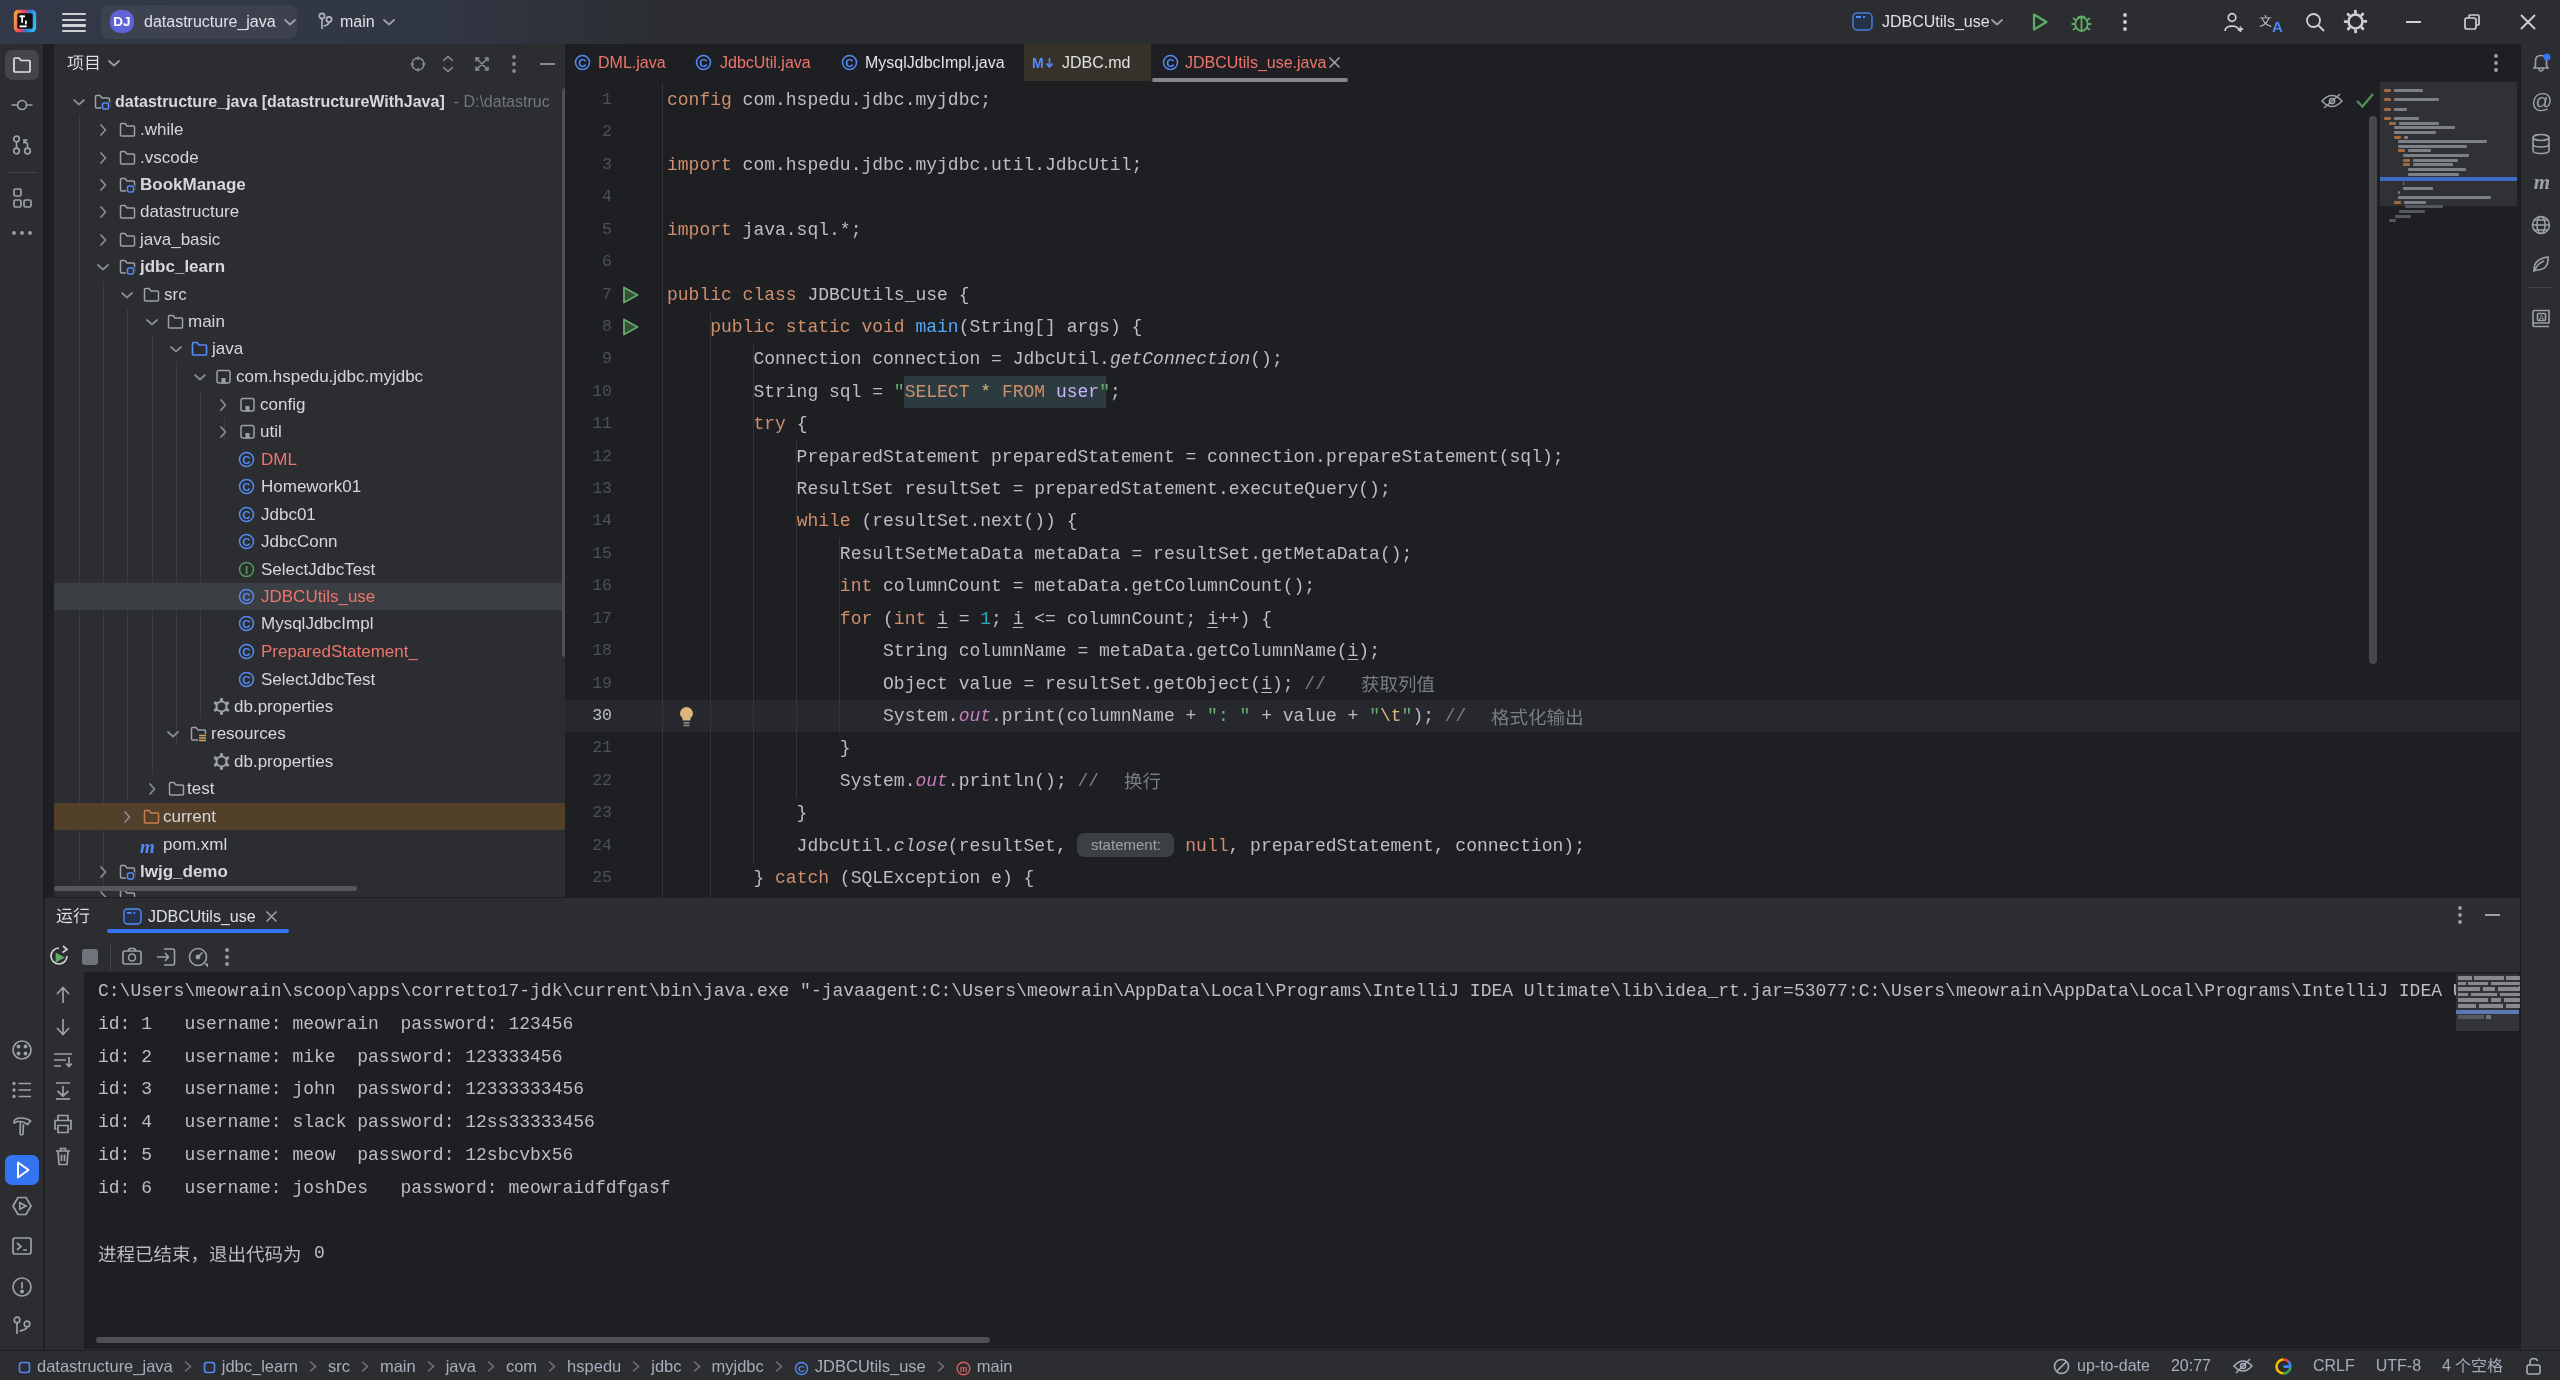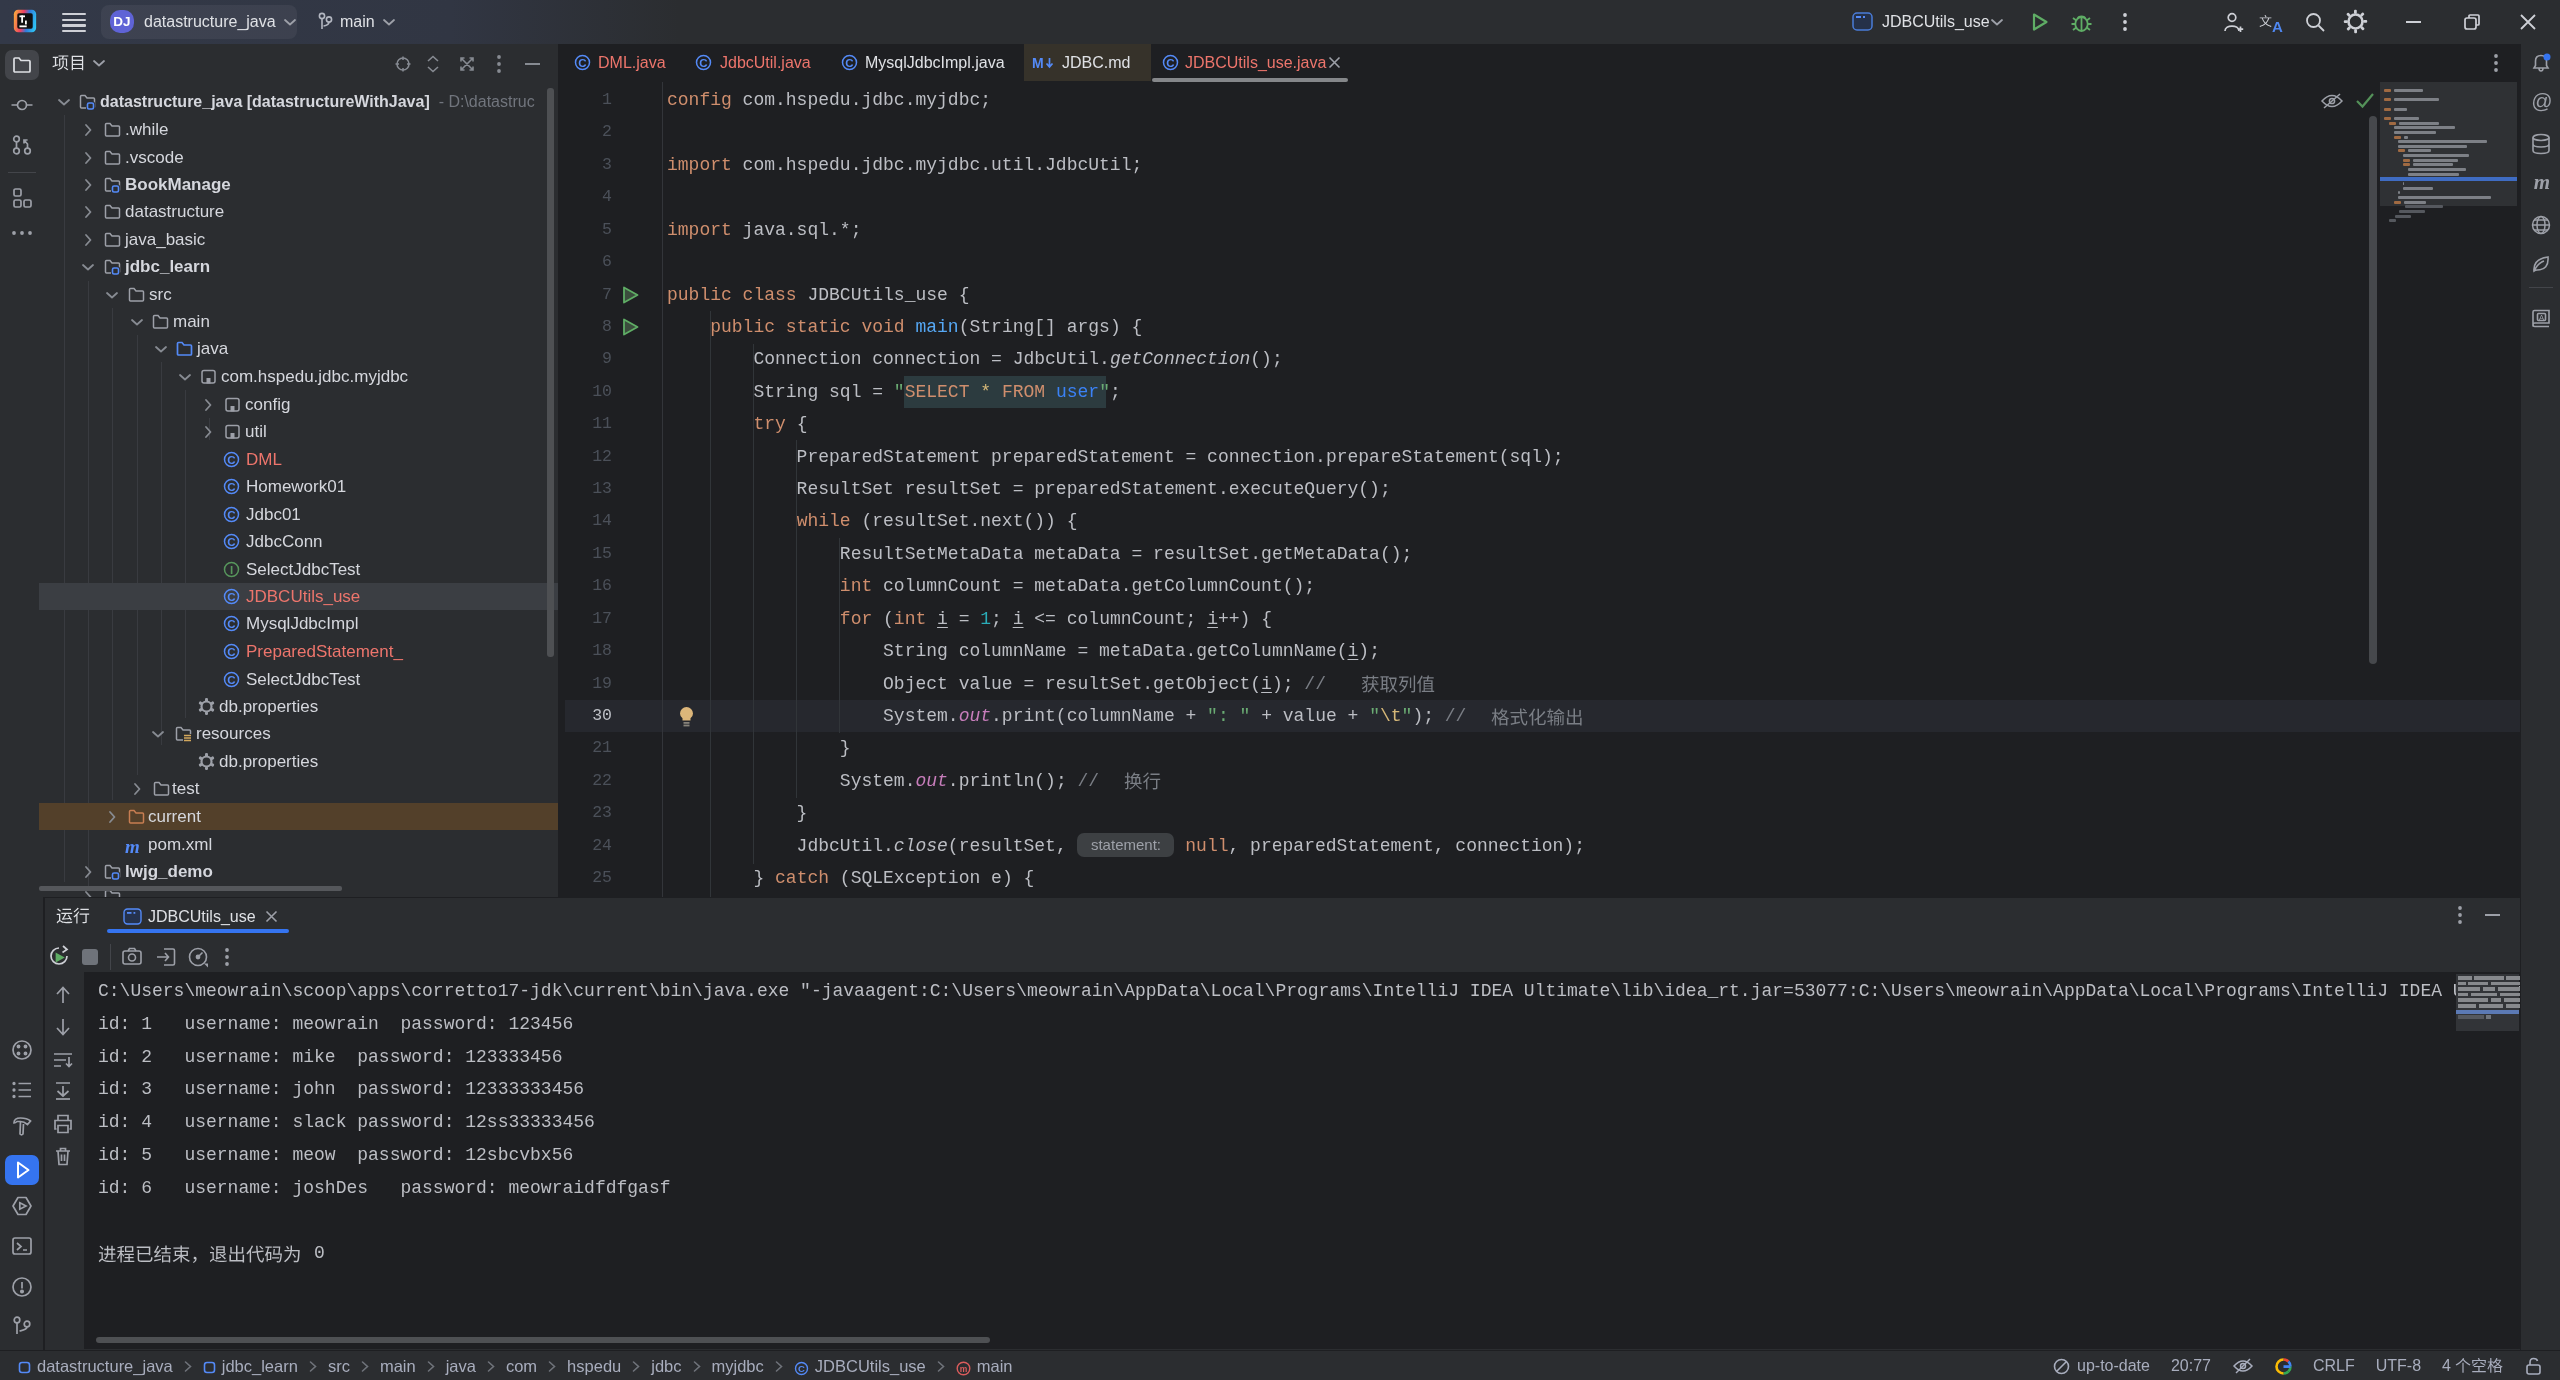--- a/index.html
+++ b/index.html
@@ -6,21 +6,21 @@
 #app{position:absolute;inset:0;width:2560px;height:1380px}
 
 #titlebar{position:absolute;left:0;top:0;width:2560px;height:44px;
  background:linear-gradient(to right,#333948 0,#313643 450px,#2b2d30 680px,#2b2d30 100%)}
 #projpill{position:absolute;left:101px;top:5px;width:196px;height:34px;border-radius:8px;background:rgba(255,255,255,.055)}
 .tbtxt{position:absolute;color:#dfe1e5;font-size:16px;line-height:17px}
 
 #lstripe{position:absolute;left:0;top:44px;width:44px;height:1306px;background:#2b2d30;border-right:1px solid #1e1f22}
 .stripebtn{position:absolute;left:5px;width:34px;height:30px;border-radius:7px}
 
-#tree{position:absolute;left:39px;top:44px;width:519px;height:853px;background:#2b2d30;overflow:hidden}
+#tree{position:absolute;left:54px;top:44px;width:519px;height:853px;background:#2b2d30;overflow:hidden}
 .trow{position:absolute;left:0;width:519px;height:27px;line-height:27px;font-size:17px;color:#d5d7dd;white-space:pre}
 .trow .lbl{position:absolute;top:0}
 .bold{font-weight:bold}
 .salmon{color:#ed756c}
 .dim{color:#71757d}
 .ticon{position:absolute;top:4px;width:19px;height:19px}
 
 .tguide{position:absolute;width:1px;background:#393b40}
 
 #tabbar{position:absolute;left:565px;top:44px;width:1955px;height:38px;background:#1e1f22}
@@ -488,21 +488,21 @@
       </svg>
       <div id="code"><span class="k">config</span> com.hspedu.jdbc.myjdbc;
 
 <span class="k">import</span> com.hspedu.jdbc.myjdbc.util.JdbcUtil;
 
 <span class="k">import</span> java.sql.*;
 
 <span class="k">public class</span> JDBCUtils_use {
     <span class="k">public static void</span> <span class="fd">main</span>(String[] args) {
         Connection connection = JdbcUtil.<span class="it">getConnection</span>();
-        String sql = <span class="s">"</span><span class="k">SELECT</span> <span class="esc">*</span> <span class="k">FROM</span> <span style="color:#3b82f6">user</span><span class="s">"</span>;
+        String sql = <span class="s">"</span><span class="k">SELECT</span> <span class="esc">*</span> <span class="k">FROM</span> <span style="color:#c4b5fd">user</span><span class="s">"</span>;
         <span class="k">try</span> {
             PreparedStatement preparedStatement = connection.prepareStatement(sql);
             ResultSet resultSet = preparedStatement.executeQuery();
             <span class="k">while</span> (resultSet.next()) {
                 ResultSetMetaData metaData = resultSet.getMetaData();
                 <span class="k">int</span> columnCount = metaData.getColumnCount();
                 <span class="k">for</span> (<span class="k">int</span> <span class="u">i</span> = <span class="n">1</span>; <span class="u">i</span> &lt;= columnCount; <span class="u">i</span>++) {
                     String columnName = metaData.getColumnName(<span class="u">i</span>);
                     Object value = resultSet.getObject(<span class="u">i</span>); <span class="c">//</span>
                     System.<span class="fld">out</span>.print(columnName + <span class="s">": "</span> + value + <span class="s">"</span><span class="esc">\t</span><span class="s">"</span>); <span class="c">//</span>

